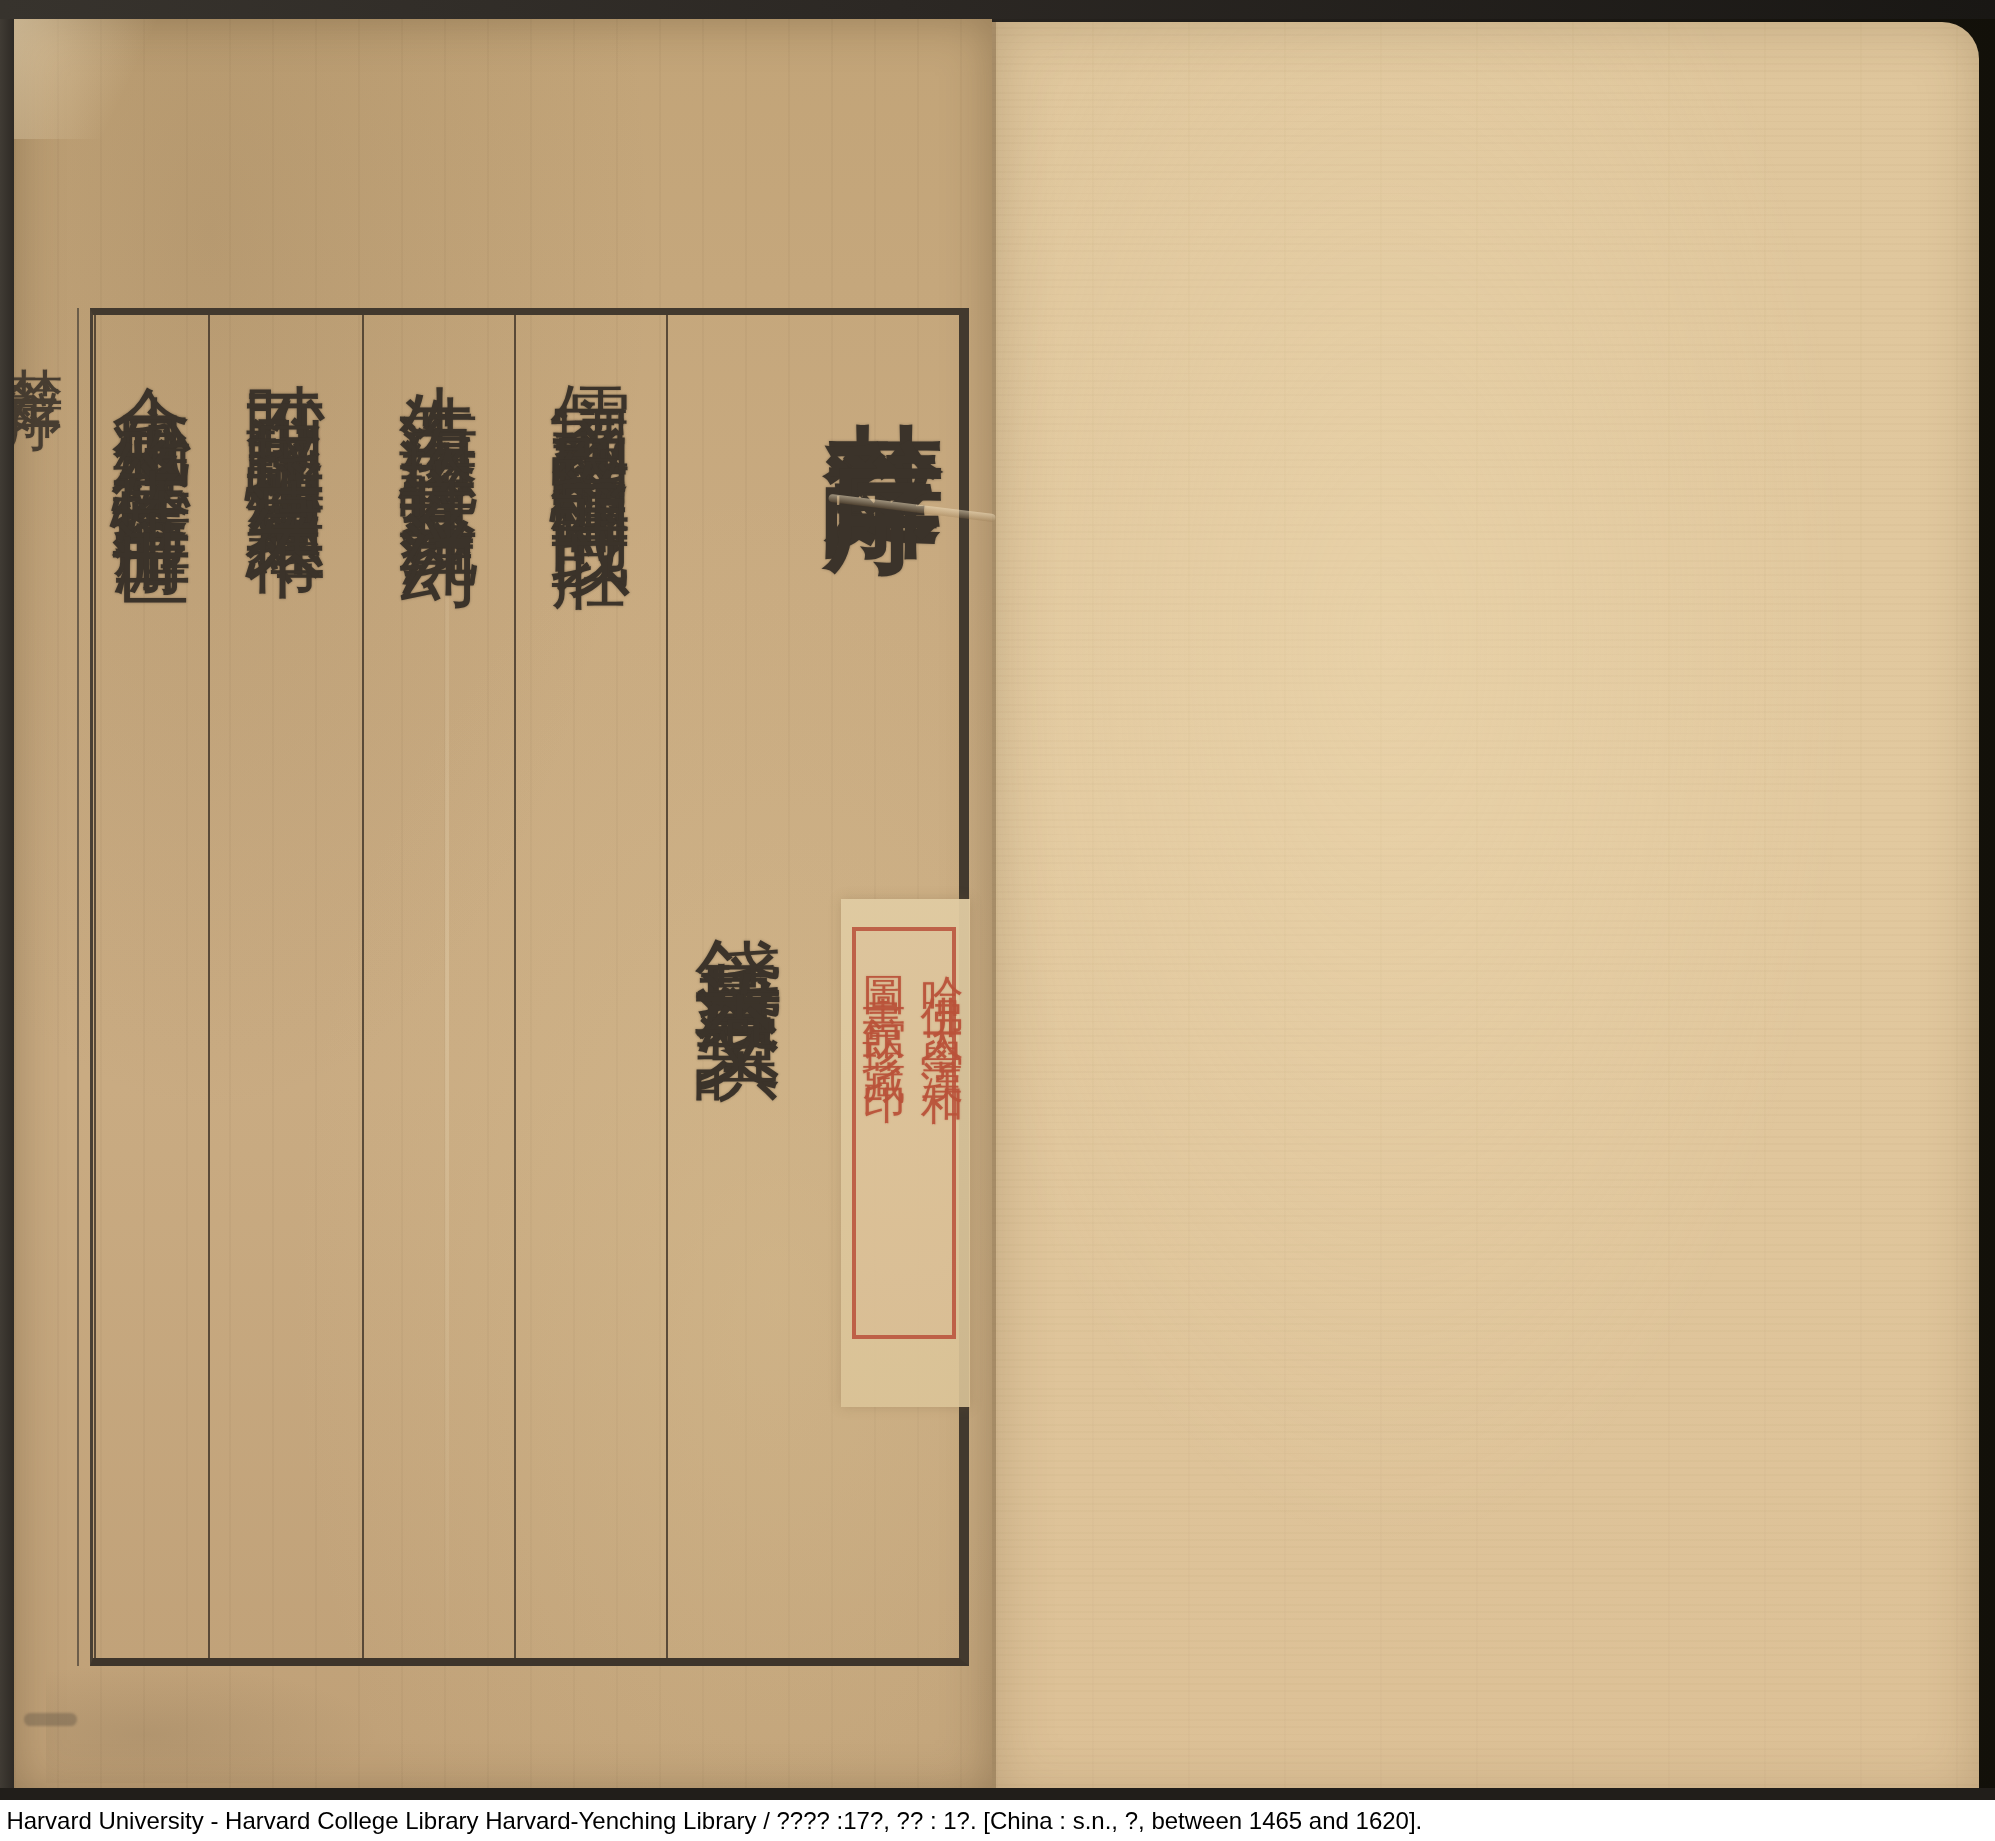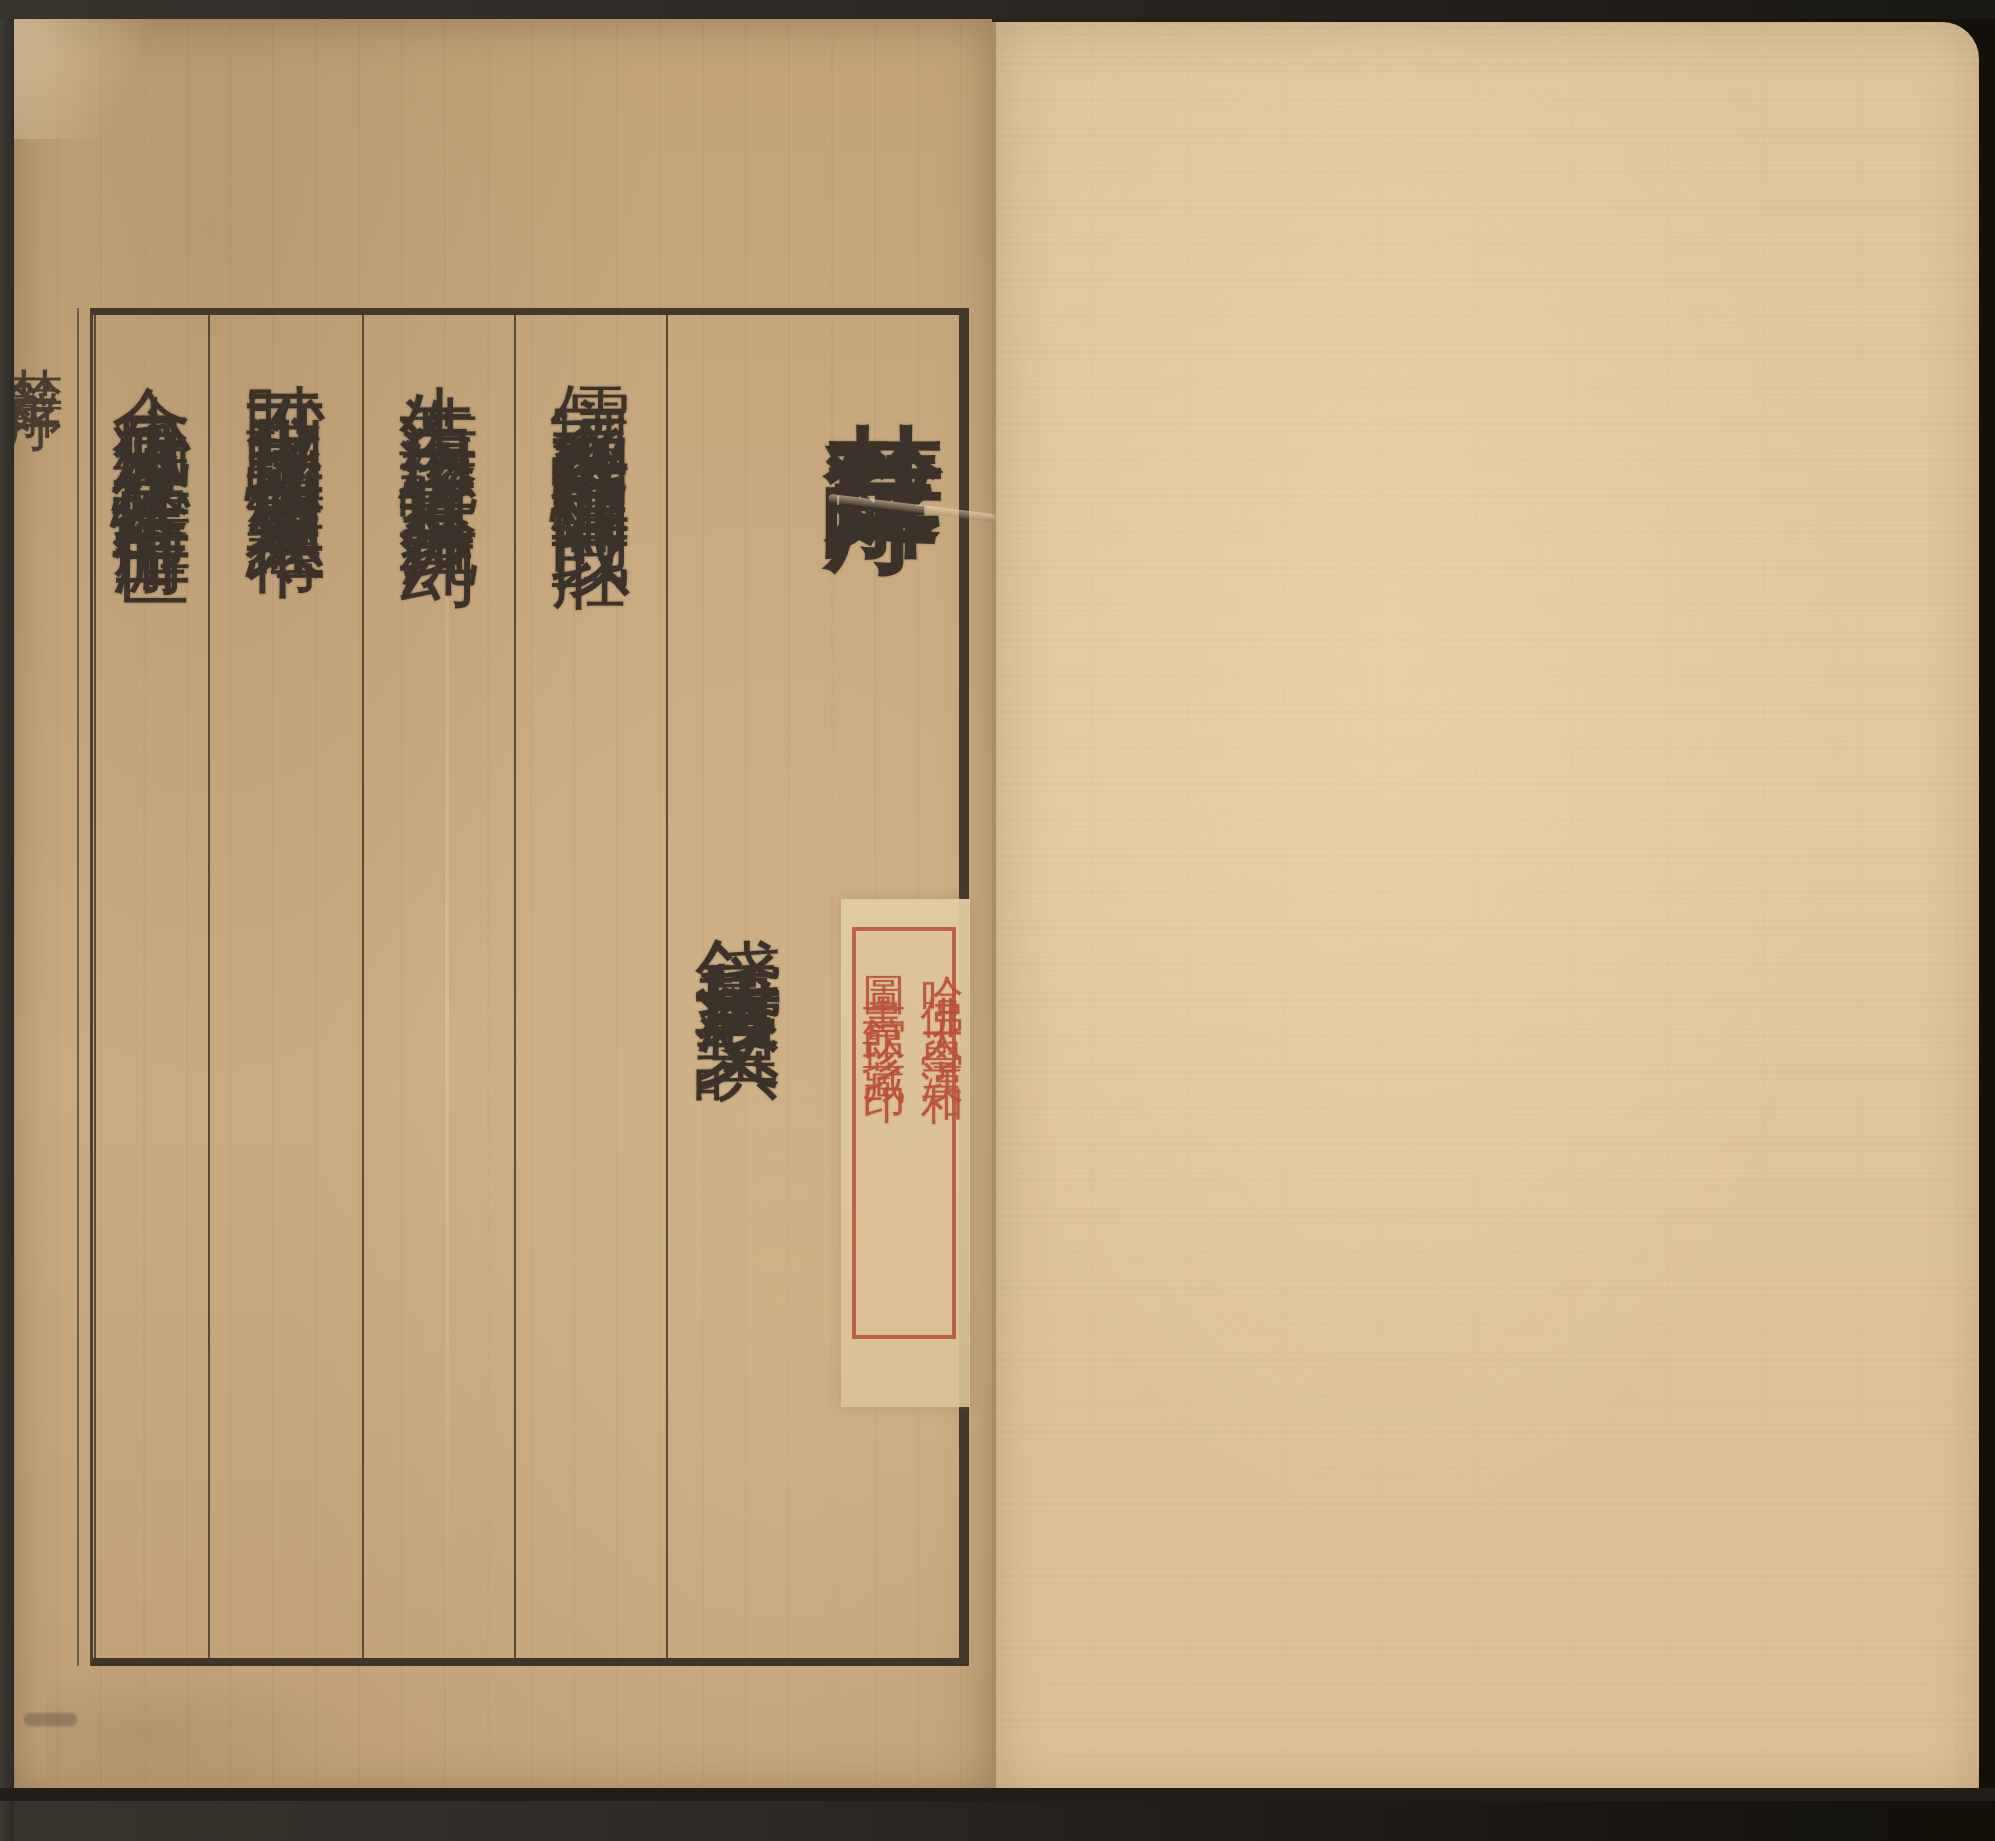--- a/index.html
+++ b/index.html
@@ -141,15 +141,18 @@
   </div>
 
   <div class="page-left" style="background:none;box-shadow:none;pointer-events:none">
     <div class="crease-1"></div>
   </div>
 
   <div class="edge-left"></div>
   <div class="edge-top"></div>
   <div class="edge-bottom"></div>
 
+  <div class="caption-bar">
+    <span class="caption-text">Harvard University - Harvard College Library Harvard-Yenching Library / ???? :17?, ?? : 1?. [China : s.n., ?, between 1465 and 1620].</span>
+  </div>
 
 </div>
 
 
 </body></html>

